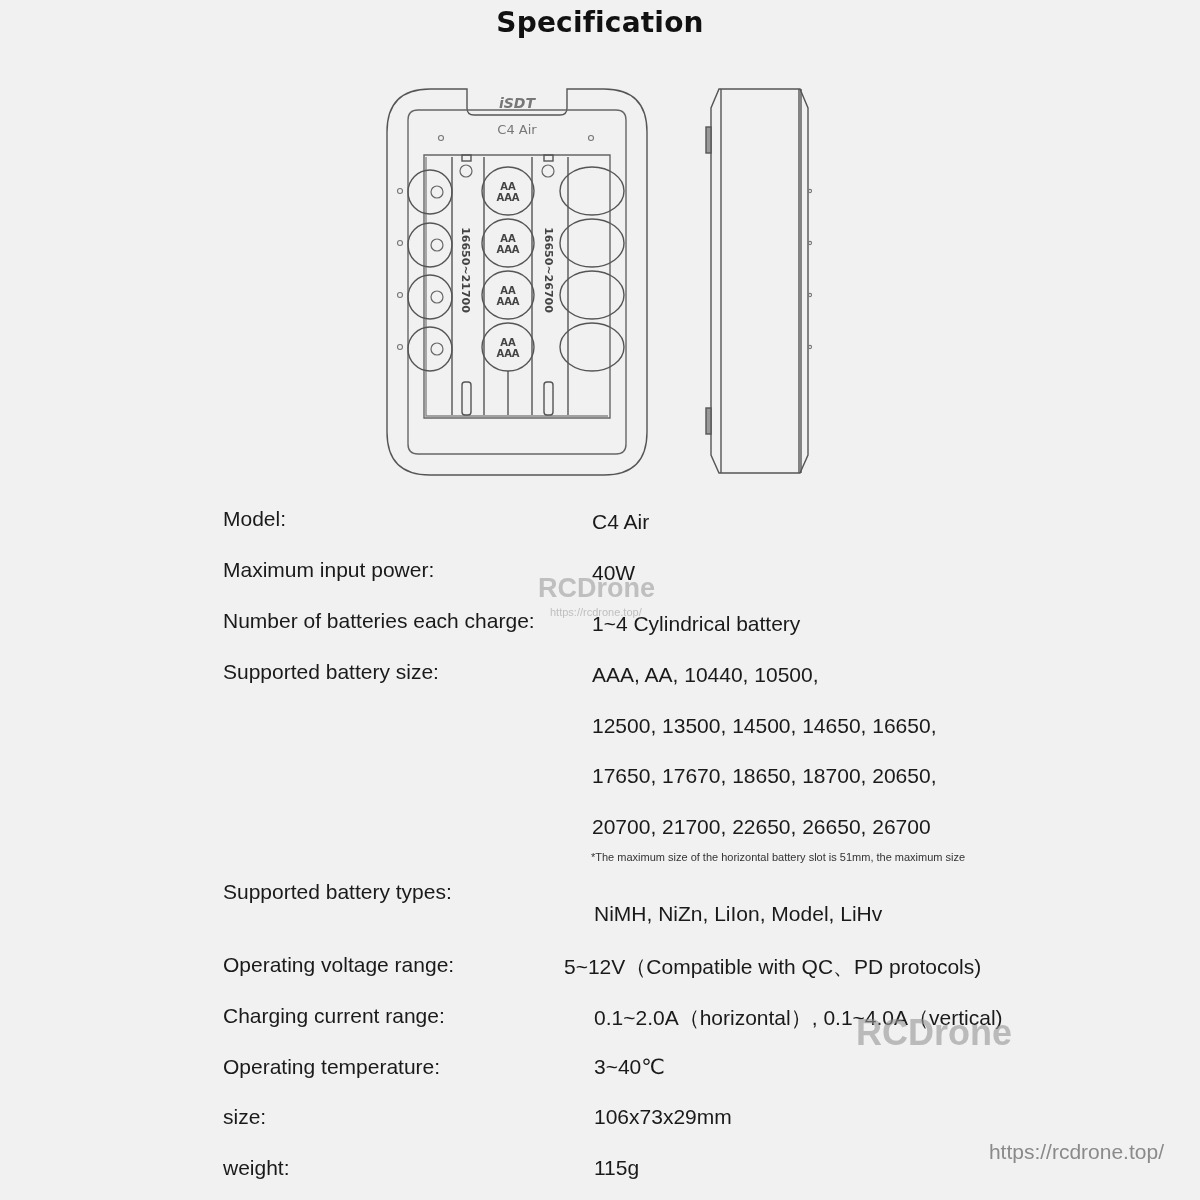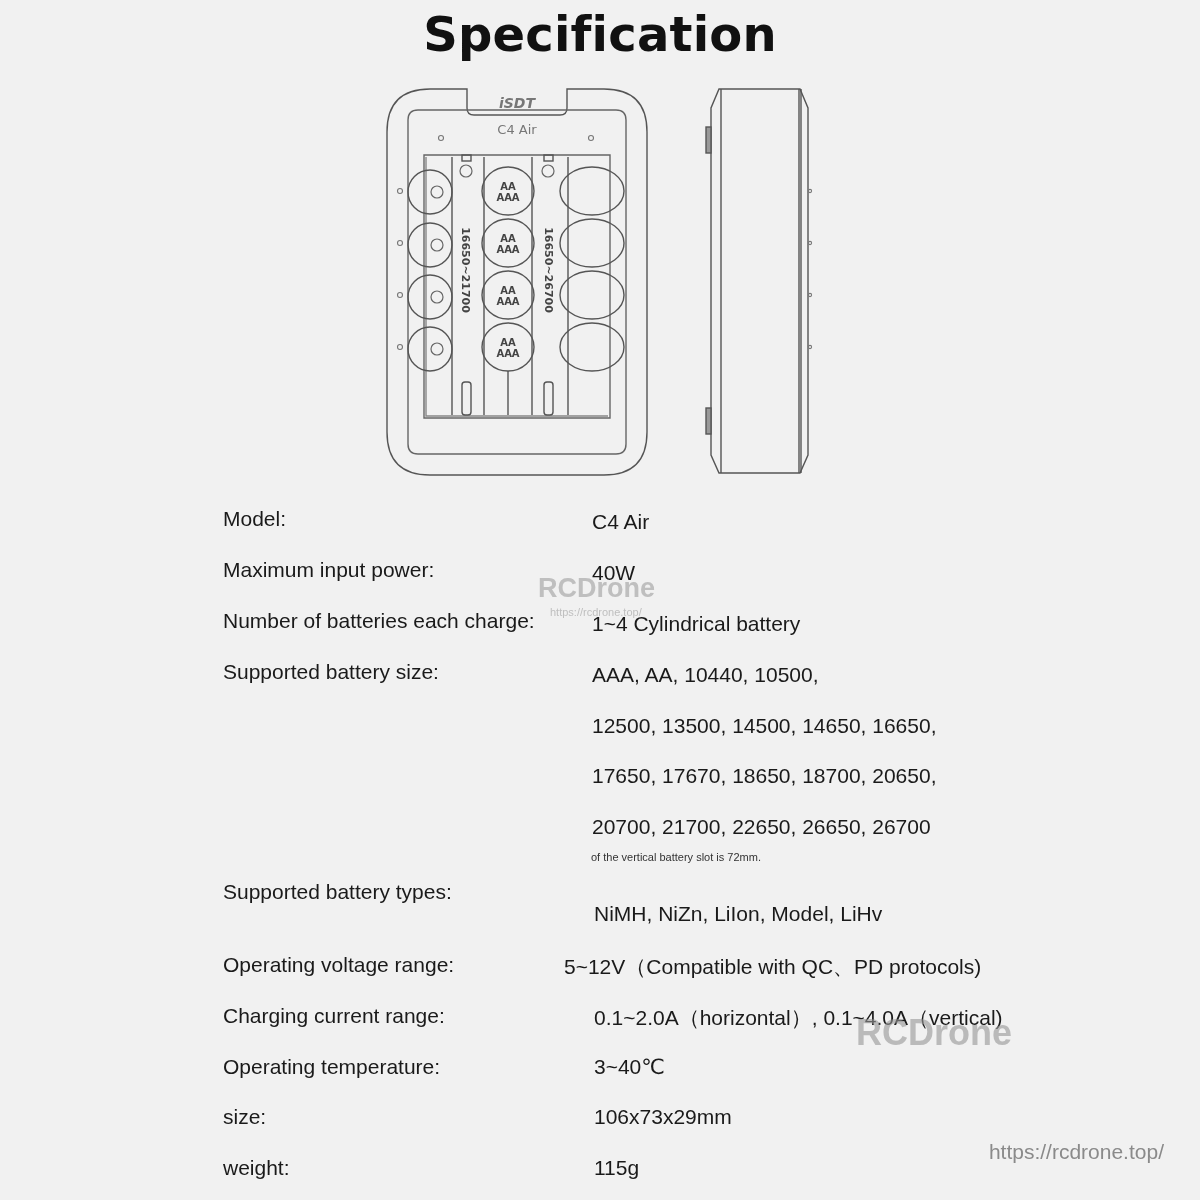--- a/index.html
+++ b/index.html
@@ -4,21 +4,21 @@
   <style>
     html, body { margin: 0; padding: 0; }
     body {
       width: 1200px; height: 1200px; overflow: hidden;
       background: #f1f1f1; color: #1a1a1a;
       font-family: "Liberation Sans", "DejaVu Sans", sans-serif;
       position: relative;
     }
     .title {
       position: absolute; left: 0; top: 6px; width: 1200px; text-align: center;
-      font-size: 48px; font-weight: 700; color: #111; letter-spacing: 0.2px;
+      font-size: 28px; font-weight: 700; color: #111; letter-spacing: 0.2px;
       font-family: "DejaVu Sans", sans-serif;
     }
     .drawing { position: absolute; left: 0; top: 0; }
     .spec-row { position: absolute; font-size: 21px; color: #1a1a1a; white-space: nowrap; }
     .spec-label { left: 223px; }
     .spec-value { left: 592px; }
     .footnote { position: absolute; left: 591px; font-size: 11px; color: #333; line-height: 19px; }
     .wm { position: absolute; color: rgba(150,150,150,0.55); font-weight: 700; white-space: nowrap; }
     .wm-url { position: absolute; right: 36px; top: 1140px; font-size: 21px; color: #8a8a8a; }
   </style>
@@ -122,21 +122,21 @@
   <div class="spec-row spec-label" style="top:609px">Number of batteries each charge:</div>
   <div class="spec-row spec-value" style="top:612px">1~4 Cylindrical battery</div>
 
   <div class="spec-row spec-label" style="top:660px">Supported battery size:</div>
   <div class="spec-row spec-value" style="top:663px">AAA, AA, 10440, 10500,</div>
   <div class="spec-row spec-value" style="top:714px">12500, 13500, 14500, 14650, 16650,</div>
   <div class="spec-row spec-value" style="top:764px">17650, 17670, 18650, 18700, 20650,</div>
   <div class="spec-row spec-value" style="top:815px">20700, 21700, 22650, 26650, 26700</div>
 
   <div class="footnote" style="top:848px">
-    <div>of the vertical battery slot is 72mm.</div>
+    <div>*The maximum size of the horizontal battery slot is 51mm, the maximum size</div>
   </div>
 
   <div class="spec-row spec-label" style="top:880px">Supported battery types:</div>
   <div class="spec-row spec-value" style="top:902px;left:594px">NiMH, NiZn, LiIon, Model, LiHv</div>
 
   <div class="spec-row spec-label" style="top:953px">Operating voltage range:</div>
   <div class="spec-row spec-value" style="top:953px;left:564px">5~12V（Compatible with QC、PD protocols)</div>
 
   <div class="spec-row spec-label" style="top:1004px">Charging current range:</div>
   <div class="spec-row spec-value" style="top:1004px;left:594px">0.1~2.0A（horizontal）, 0.1~4.0A（vertical)</div>

